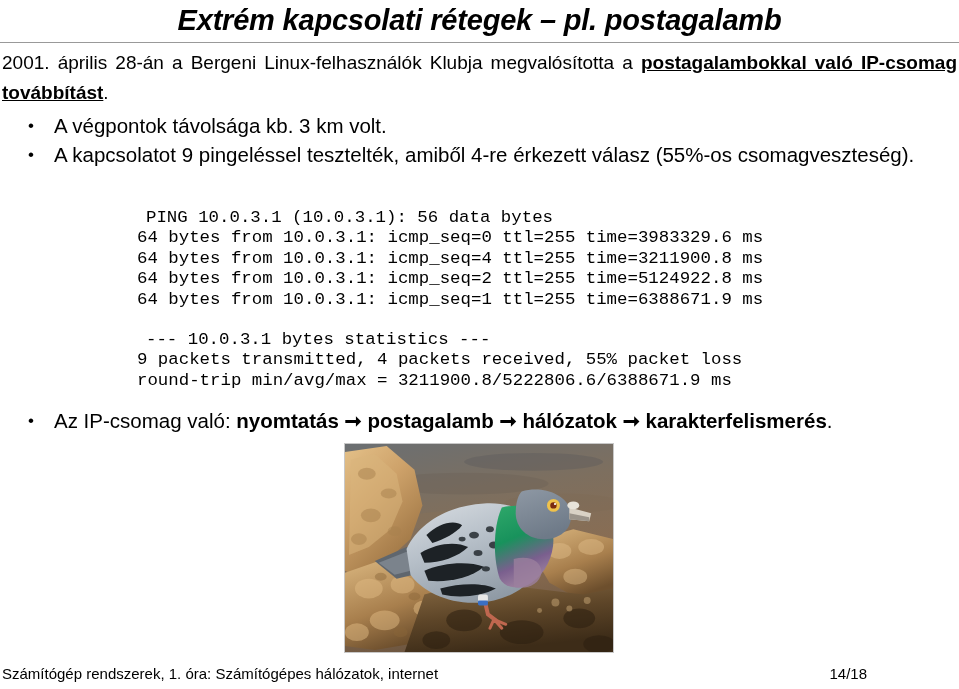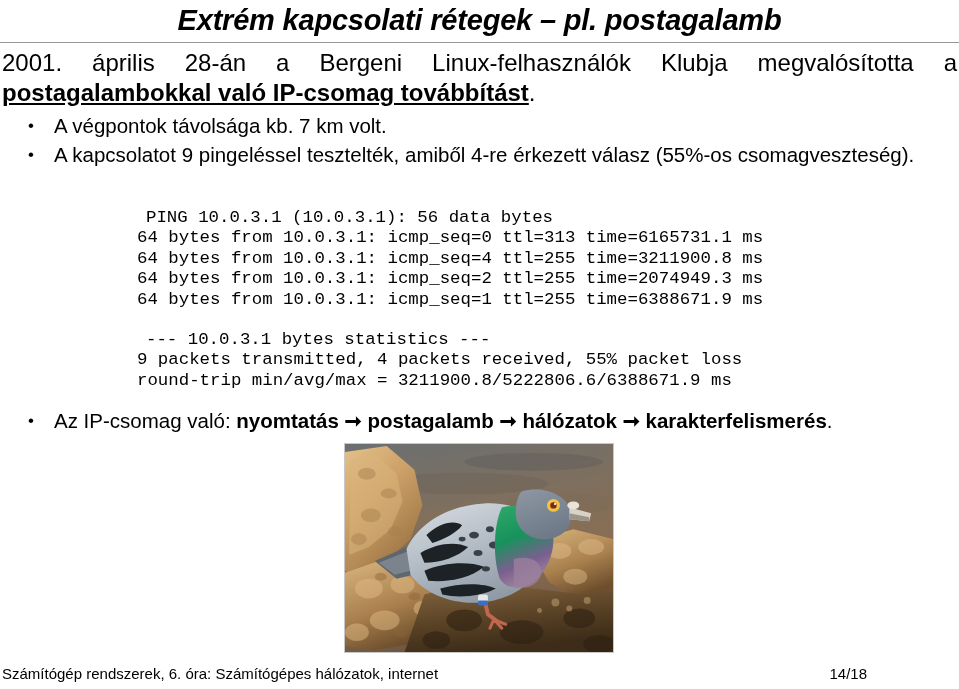--- a/index.html
+++ b/index.html
@@ -46,21 +46,21 @@
     height: 1px;
     background: #999999;
   }
 
   
   .intro {
     position: absolute;
     left: 2px;
     top: 48px;
     width: 955px;
-    font-size: 24px;
+    font-size: 19px;
     line-height: 30px;
     text-align: justify;
     text-justify: inter-word;
   }
   .intro .em {
     font-weight: bold;
     text-decoration: underline;
   }
 
   
@@ -143,32 +143,32 @@
   <div class="slide-title">Extrém kapcsolati rétegek – pl. postagalamb</div>
 
   <div class="title-rule"></div>
 
   <div class="intro">
     <span>2001. április 28-án a Bergeni Linux-felhasználók Klubja megvalósította a </span><span class="em">postagalambokkal való IP-csomag továbbítást</span><span>.</span>
   </div>
 
   <div class="bullet" id="bullet-1">
     <span class="dot">•</span>
-    <span class="btext">A végpontok távolsága kb. 7 km volt.</span>
+    <span class="btext">A végpontok távolsága kb. 3 km volt.</span>
   </div>
 
   <div class="bullet" id="bullet-2">
     <span class="dot">•</span>
     <span class="btext">A kapcsolatot 9 pingeléssel tesztelték, amiből 4-re érkezett válasz (55%-os csomagveszteség).</span>
   </div>
 
   <div class="mono-block"><span class="indent">PING 10.0.3.1 (10.0.3.1): 56 data bytes</span>
-<span>64 bytes from 10.0.3.1: icmp_seq=0 ttl=313 time=6165731.1 ms</span>
+<span>64 bytes from 10.0.3.1: icmp_seq=0 ttl=255 time=3983329.6 ms</span>
 <span>64 bytes from 10.0.3.1: icmp_seq=4 ttl=255 time=3211900.8 ms</span>
-<span>64 bytes from 10.0.3.1: icmp_seq=2 ttl=255 time=2074949.3 ms</span>
+<span>64 bytes from 10.0.3.1: icmp_seq=2 ttl=255 time=5124922.8 ms</span>
 <span>64 bytes from 10.0.3.1: icmp_seq=1 ttl=255 time=6388671.9 ms</span>
 <span class="gap"></span><span class="indent">--- 10.0.3.1 bytes statistics ---</span>
 <span>9 packets transmitted, 4 packets received, 55% packet loss</span>
 <span>round-trip min/avg/max = 3211900.8/5222806.6/6388671.9 ms</span></div>
 
   <div class="bullet" id="bullet-3">
     <span class="dot">•</span>
     <span class="btext"><span>Az IP-csomag való: </span><span class="strong">nyomtatás</span><span class="strong"> ➞ </span><span class="strong">postagalamb</span><span class="strong"> ➞ </span><span class="strong">hálózatok</span><span class="strong"> ➞ </span><span class="strong">karakterfelismerés</span><span>.</span></span>
   </div>
 
@@ -313,16 +313,16 @@
       <path d="M226,70 L246,74 L246,78 L226,76 Z" fill="#9b948a"></path>
       <ellipse cx="230" cy="62" rx="6" ry="4" fill="#e8e4da"></ellipse>
 
       <path d="M140,155 L144,172 L152,178" stroke="#c0674f" stroke-width="4" fill="none" stroke-linecap="round"></path>
       <rect x="134" y="152" width="10" height="7" rx="2" fill="#e8e8e8"></rect>
       <rect x="134" y="158" width="10" height="5" rx="1.5" fill="#3a6fc4"></rect>
       <path d="M150,177 L162,182 M150,177 L158,186 M150,177 L146,186" stroke="#c0674f" stroke-width="3" fill="none" stroke-linecap="round"></path>
     </svg>
   </div>
 
-  <div class="footer-left">Számítógép rendszerek, 6. óra: Számítógépes hálózatok, internet</div>
+  <div class="footer-left">Számítógép rendszerek, 1. óra: Számítógépes hálózatok, internet</div>
   <div class="footer-right">14/18</div>
 
 </div>
 
 </body></html>

